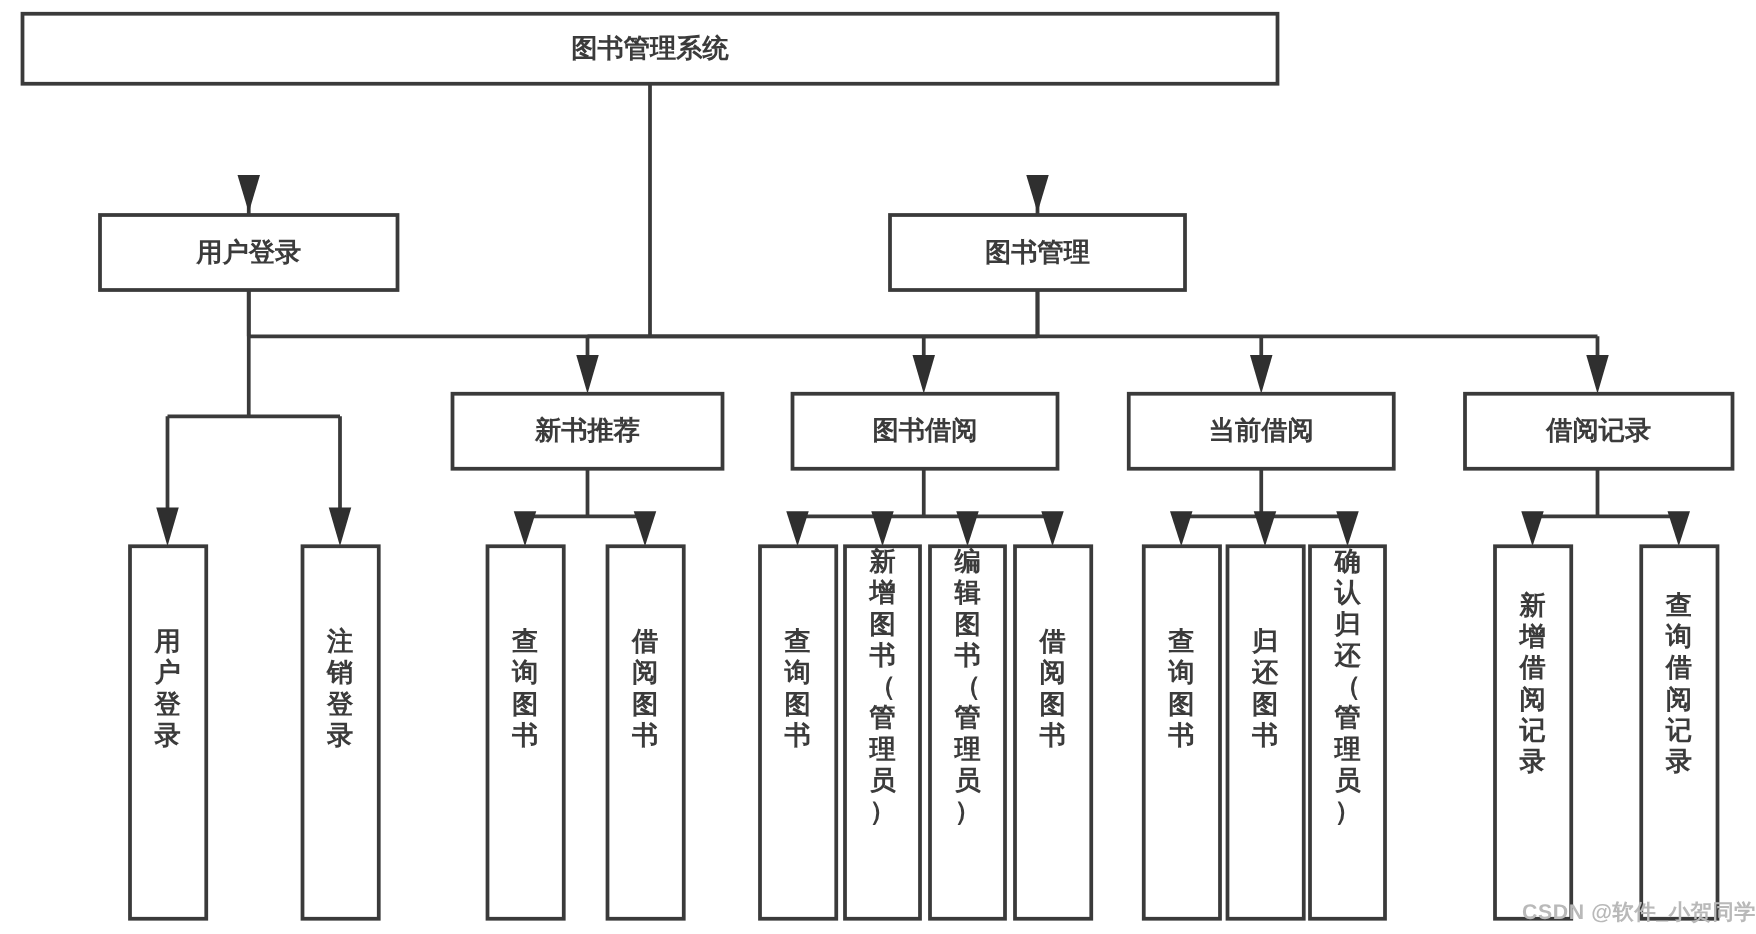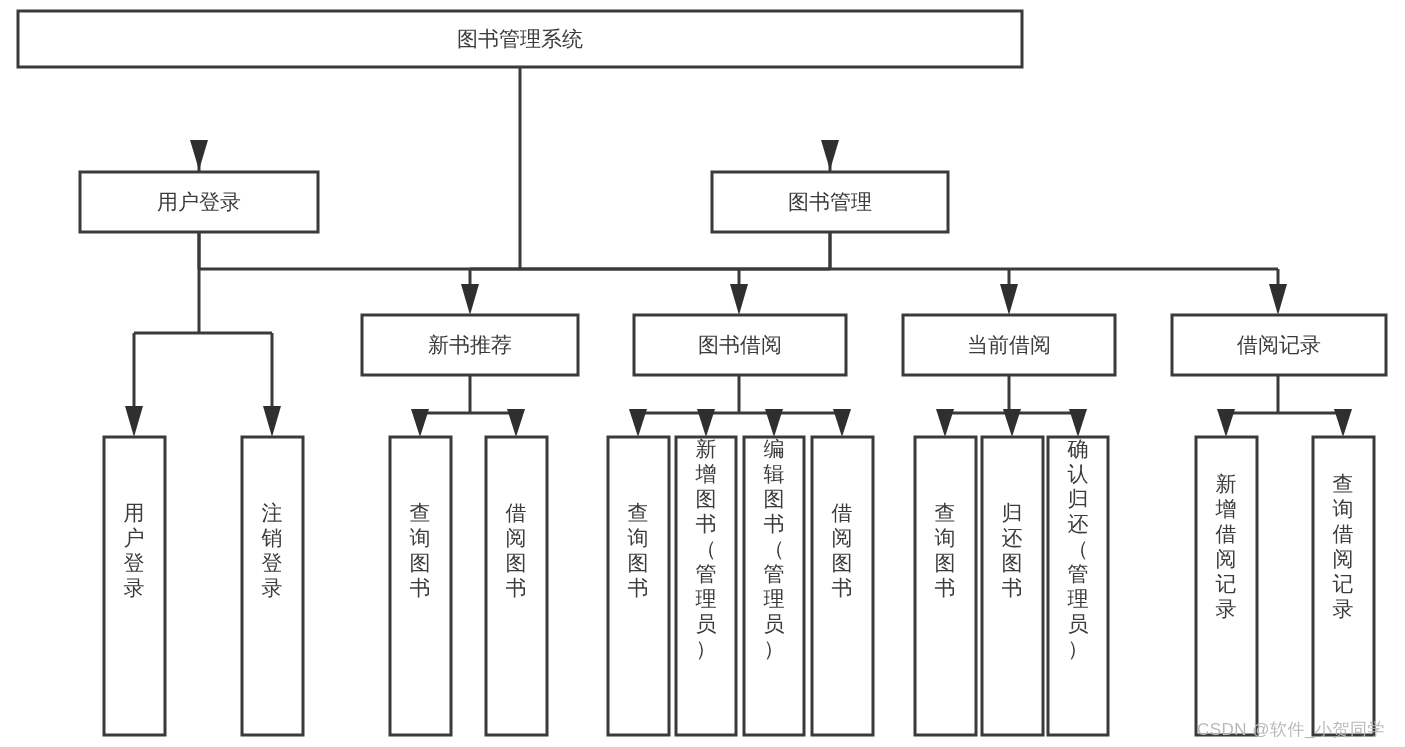--- a/index.html
+++ b/index.html
@@ -10,20 +10,21 @@
   body {
     width: 1405px;
     height: 747px;
     font-family: "Liberation Sans", "DejaVu Sans", sans-serif;
     overflow: hidden;
   }
   #diagram-root {
     position: relative;
     width: 1405px;
     height: 747px;
+    font-weight: bold;
   }
   svg.flow {
     position: absolute;
     left: 0;
     top: 0;
     width: 1405px;
     height: 747px;
     display: block;
   }
   .node-rect {
@@ -49,21 +50,21 @@
     dominant-baseline: middle;
   }
   .node-label-vertical {
     fill: #3b3b3b;
     font-family: "Liberation Sans", "DejaVu Sans", sans-serif;
     font-size: 21px;
     text-anchor: middle;
   }
   .watermark {
     position: absolute;
-    right: 20px;
+    right: 0;
     bottom: 6px;
     font-family: "Liberation Sans", "DejaVu Sans", sans-serif;
     font-size: 17px;
     color: #b9b9b9;
     letter-spacing: 0.5px;
     white-space: nowrap;
     user-select: none;
   }
 </style>
 </head>

